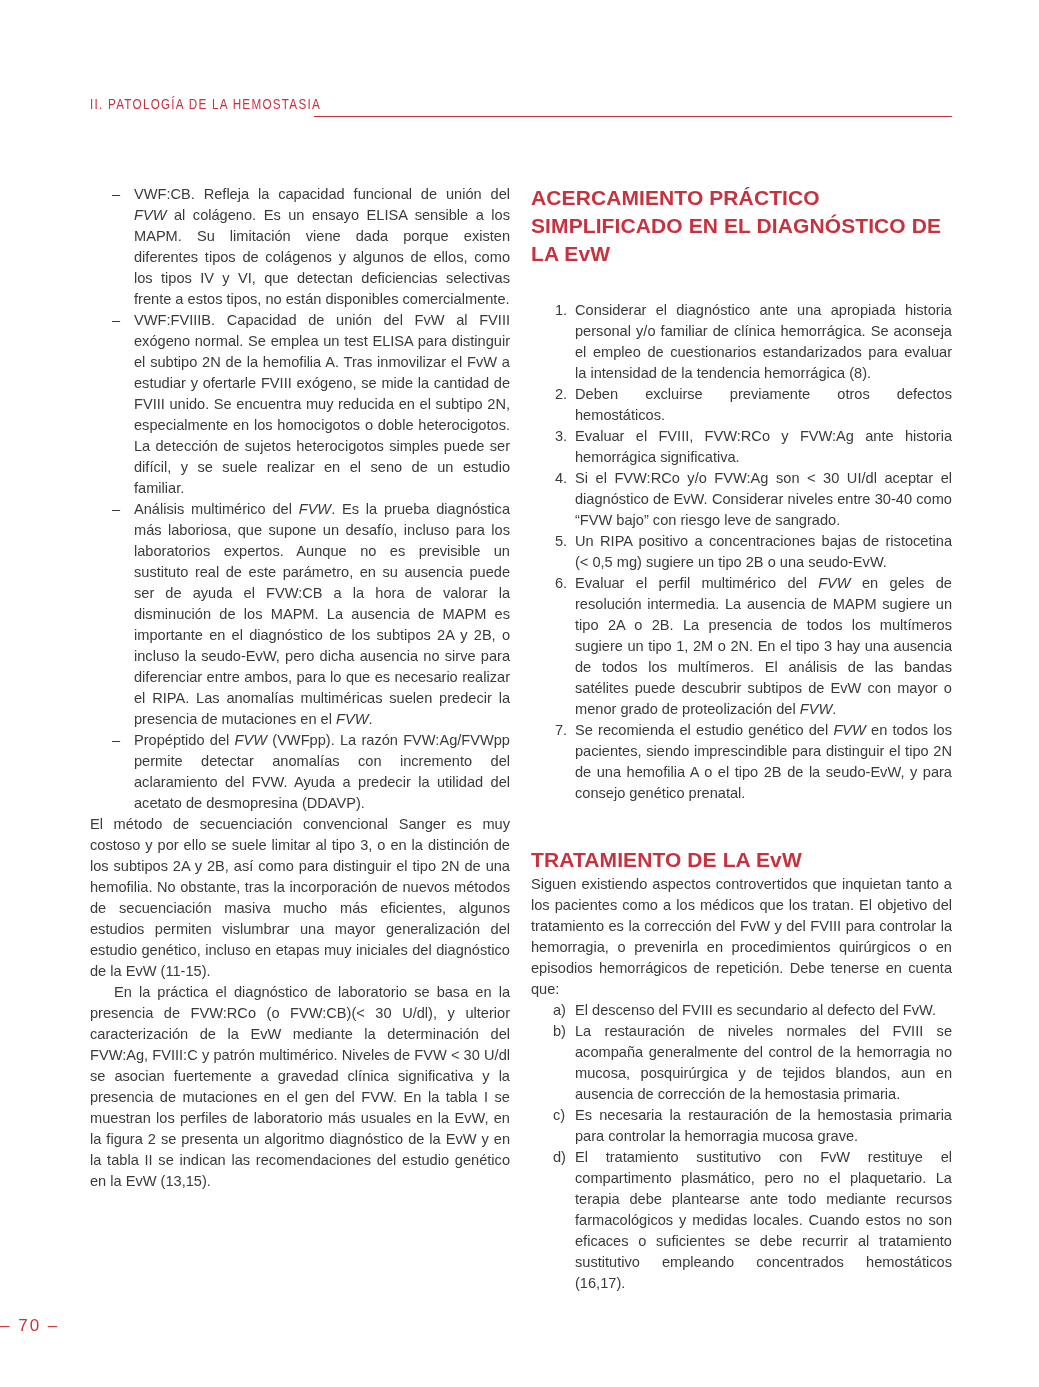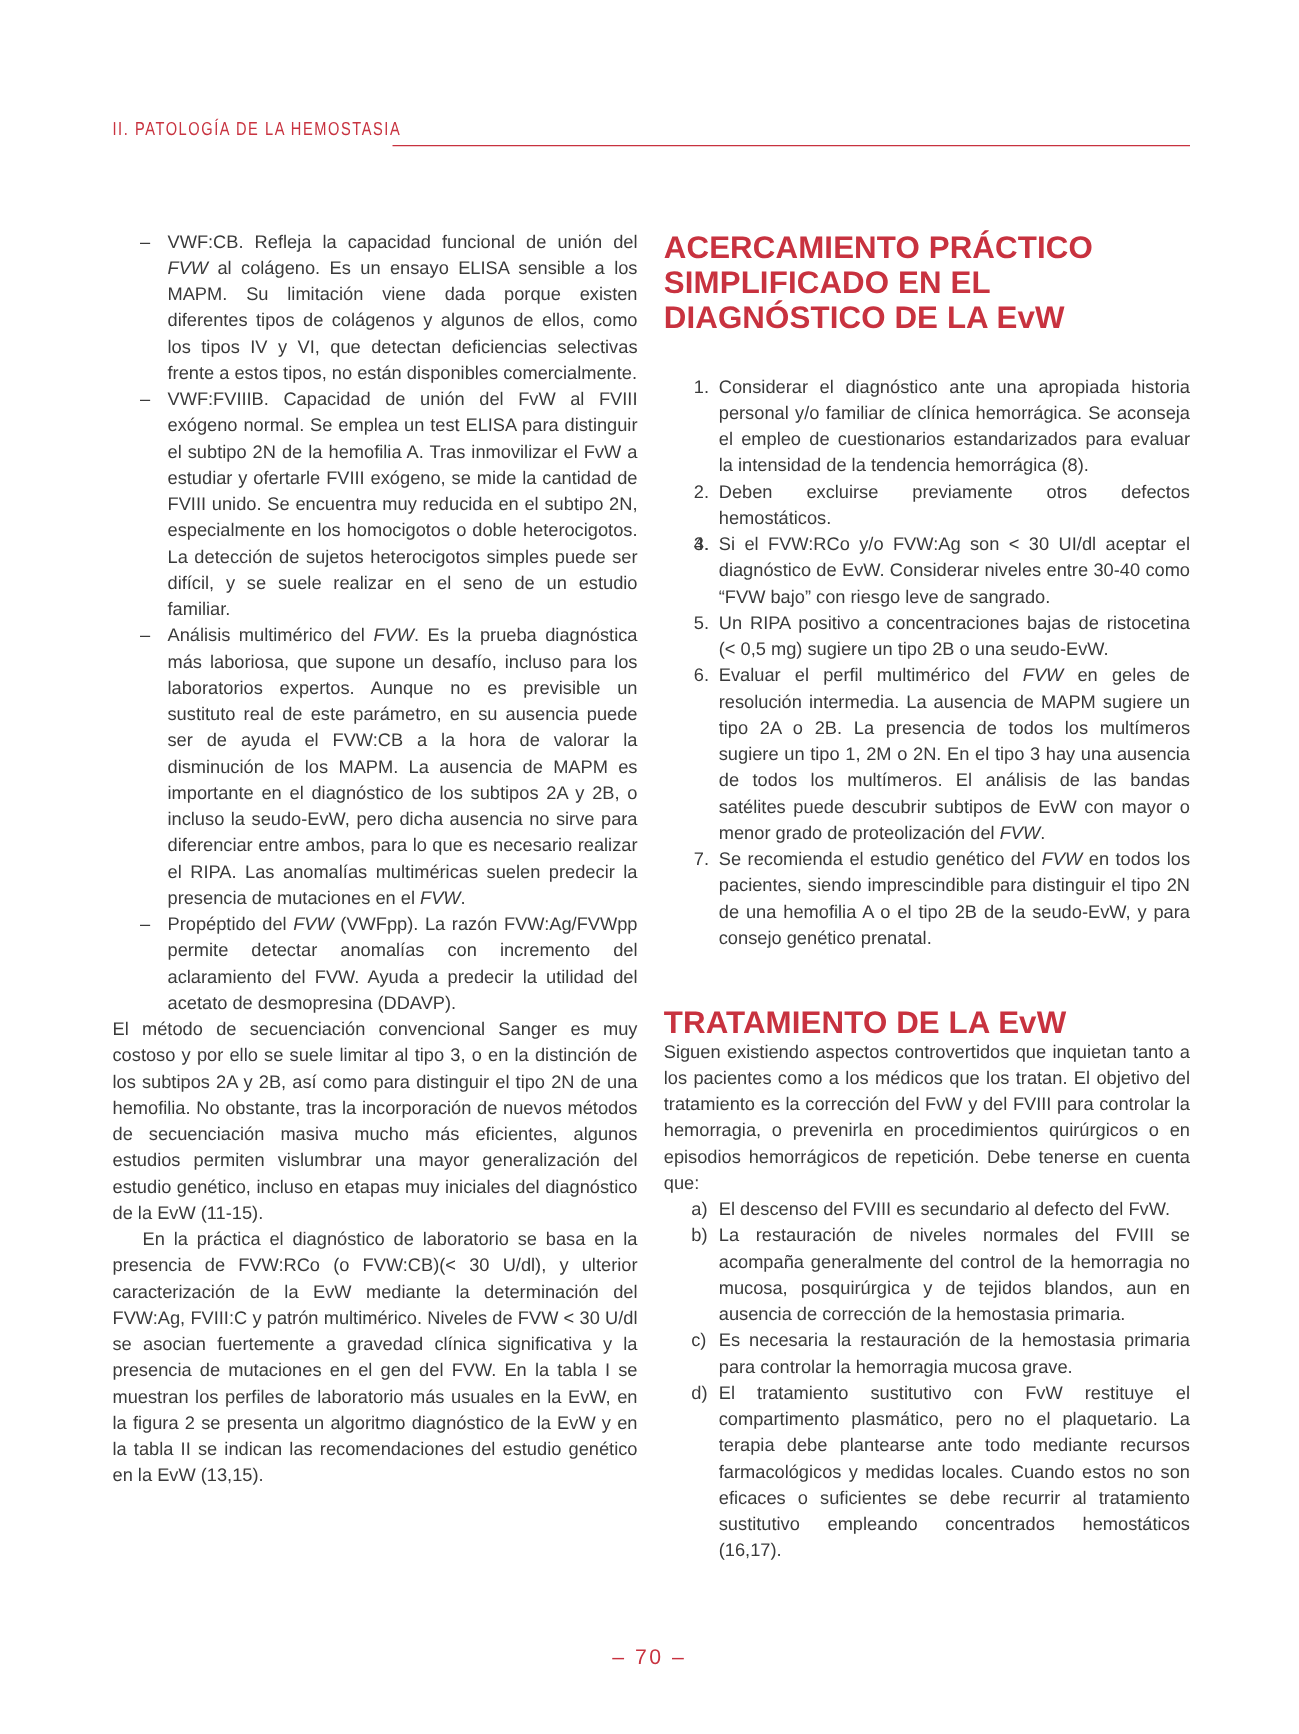--- a/index.html
+++ b/index.html
@@ -14,26 +14,26 @@
   .col-right { left: 531px; top: 184px; width: 421px; }
   .dash-list { list-style: none; margin: 0; padding: 0; }
   .dash-list li { position: relative; padding-left: 44px; margin: 0; }
   .dash-list li .marker { position: absolute; left: 22px; top: 0; }
   .num-list { list-style: none; margin: 0; padding: 0; }
   .num-list li { position: relative; padding-left: 44px; }
   .num-list li .marker { position: absolute; left: 24px; top: 0; }
   .alpha-list { list-style: none; margin: 0; padding: 0; }
   .alpha-list li { position: relative; padding-left: 44px; }
   .alpha-list li .marker { position: absolute; left: 22px; top: 0; }
-  .h2 { font-weight: bold; color: #c8323f; font-size: 25px; line-height: 28px; margin: 0; text-align: left; }
+  .h2 { font-weight: bold; color: #c8323f; font-size: 21px; line-height: 28px; margin: 0; text-align: left; }
   .h2-upper { letter-spacing: 0.1px; }
   .para { margin: 0; }
   .indent { text-indent: 24px; }
   em { }
-  .page-number { position: absolute; left: 0; width: 1039px; top: 1316px; text-align: center;
+  .page-number { position: absolute; left: 0; width: 1039px; top: 1316px; 
                  font-size: 17px; color: #c8323f; letter-spacing: 2px; }
 </style>
 </head>
 <body>
 
 <div class="header">
   <span class="header-title">II. PATOLOGÍA DE LA HEMOSTASIA</span>
   <div class="header-rule"></div>
 </div>
 
@@ -49,21 +49,21 @@
   <p class="para">El método de secuenciación convencional Sanger es muy costoso y por ello se suele limitar al tipo 3, o en la distinción de los subtipos 2A y 2B, así como para distinguir el tipo 2N de una hemofilia. No obstante, tras la incorporación de nuevos métodos de secuenciación masiva mucho más eficientes, algunos estudios permiten vislumbrar una mayor generalización del estudio genético, incluso en etapas muy iniciales del diagnóstico de la EvW (11-15).</p>
   <p class="para indent">En la práctica el diagnóstico de laboratorio se basa en la presencia de FVW:RCo (o FVW:CB)(&lt; 30 U/dl), y ulterior caracterización de la EvW mediante la determinación del FVW:Ag, FVIII:C y patrón multimérico. Niveles de FVW &lt; 30 U/dl se asocian fuertemente a gravedad clínica significativa y la presencia de mutaciones en el gen del FVW. En la tabla I se muestran los perfiles de laboratorio más usuales en la EvW, en la figura 2 se presenta un algoritmo diagnóstico de la EvW y en la tabla II se indican las recomendaciones del estudio genético en la EvW (13,15).</p>
 </div>
 
 <div class="col col-right">
   <h2 class="h2 h2-upper" style="margin-bottom:32px;">ACERCAMIENTO PRÁCTICO SIMPLIFICADO EN EL DIAGNÓSTICO DE LA EvW</h2>
 
   <ol class="num-list">
       <li><span class="marker">1.</span><span>Considerar el diagnóstico ante una apropiada historia personal y/o familiar de clínica hemorrágica. Se aconseja el empleo de cuestionarios estandarizados para evaluar la intensidad de la tendencia hemorrágica (8).</span></li>
       <li><span class="marker">2.</span><span>Deben excluirse previamente otros defectos hemostáticos.</span></li>
-      <li><span class="marker">3.</span></li>
+      <li><span class="marker">3.</span><span>Evaluar el FVIII, FVW:RCo y FVW:Ag ante historia hemorrágica significativa.</span></li>
       <li><span class="marker">4.</span><span>Si el FVW:RCo y/o FVW:Ag son &lt; 30 UI/dl aceptar el diagnóstico de EvW. Considerar niveles entre 30-40 como “FVW bajo” con riesgo leve de sangrado.</span></li>
       <li><span class="marker">5.</span><span>Un RIPA positivo a concentraciones bajas de ristocetina (&lt; 0,5 mg) sugiere un tipo 2B o una seudo-EvW.</span></li>
       <li><span class="marker">6.</span><span>Evaluar el perfil multimérico del </span><em>FVW</em><span> en geles de resolución intermedia. La ausencia de MAPM sugiere un tipo 2A o 2B. La presencia de todos los multímeros sugiere un tipo 1, 2M o 2N. En el tipo 3 hay una ausencia de todos los multímeros. El análisis de las bandas satélites puede descubrir subtipos de EvW con mayor o menor grado de proteolización del </span><em>FVW</em><span>.</span></li>
       <li><span class="marker">7.</span><span>Se recomienda el estudio genético del </span><em>FVW</em><span> en todos los pacientes, siendo imprescindible para distinguir el tipo 2N de una hemofilia A o el tipo 2B de la seudo-EvW, y para consejo genético prenatal.</span></li>
     </ol>
 
   <h2 class="h2 h2-upper" style="margin-top:42px; ">TRATAMIENTO DE LA EvW</h2>
 
   <p class="para">Siguen existiendo aspectos controvertidos que inquietan tanto a los pacientes como a los médicos que los tratan. El objetivo del tratamiento es la corrección del FvW y del FVIII para controlar la hemorragia, o prevenirla en procedimientos quirúrgicos o en episodios hemorrágicos de repetición. Debe tenerse en cuenta que:</p>
   <ul class="alpha-list">

